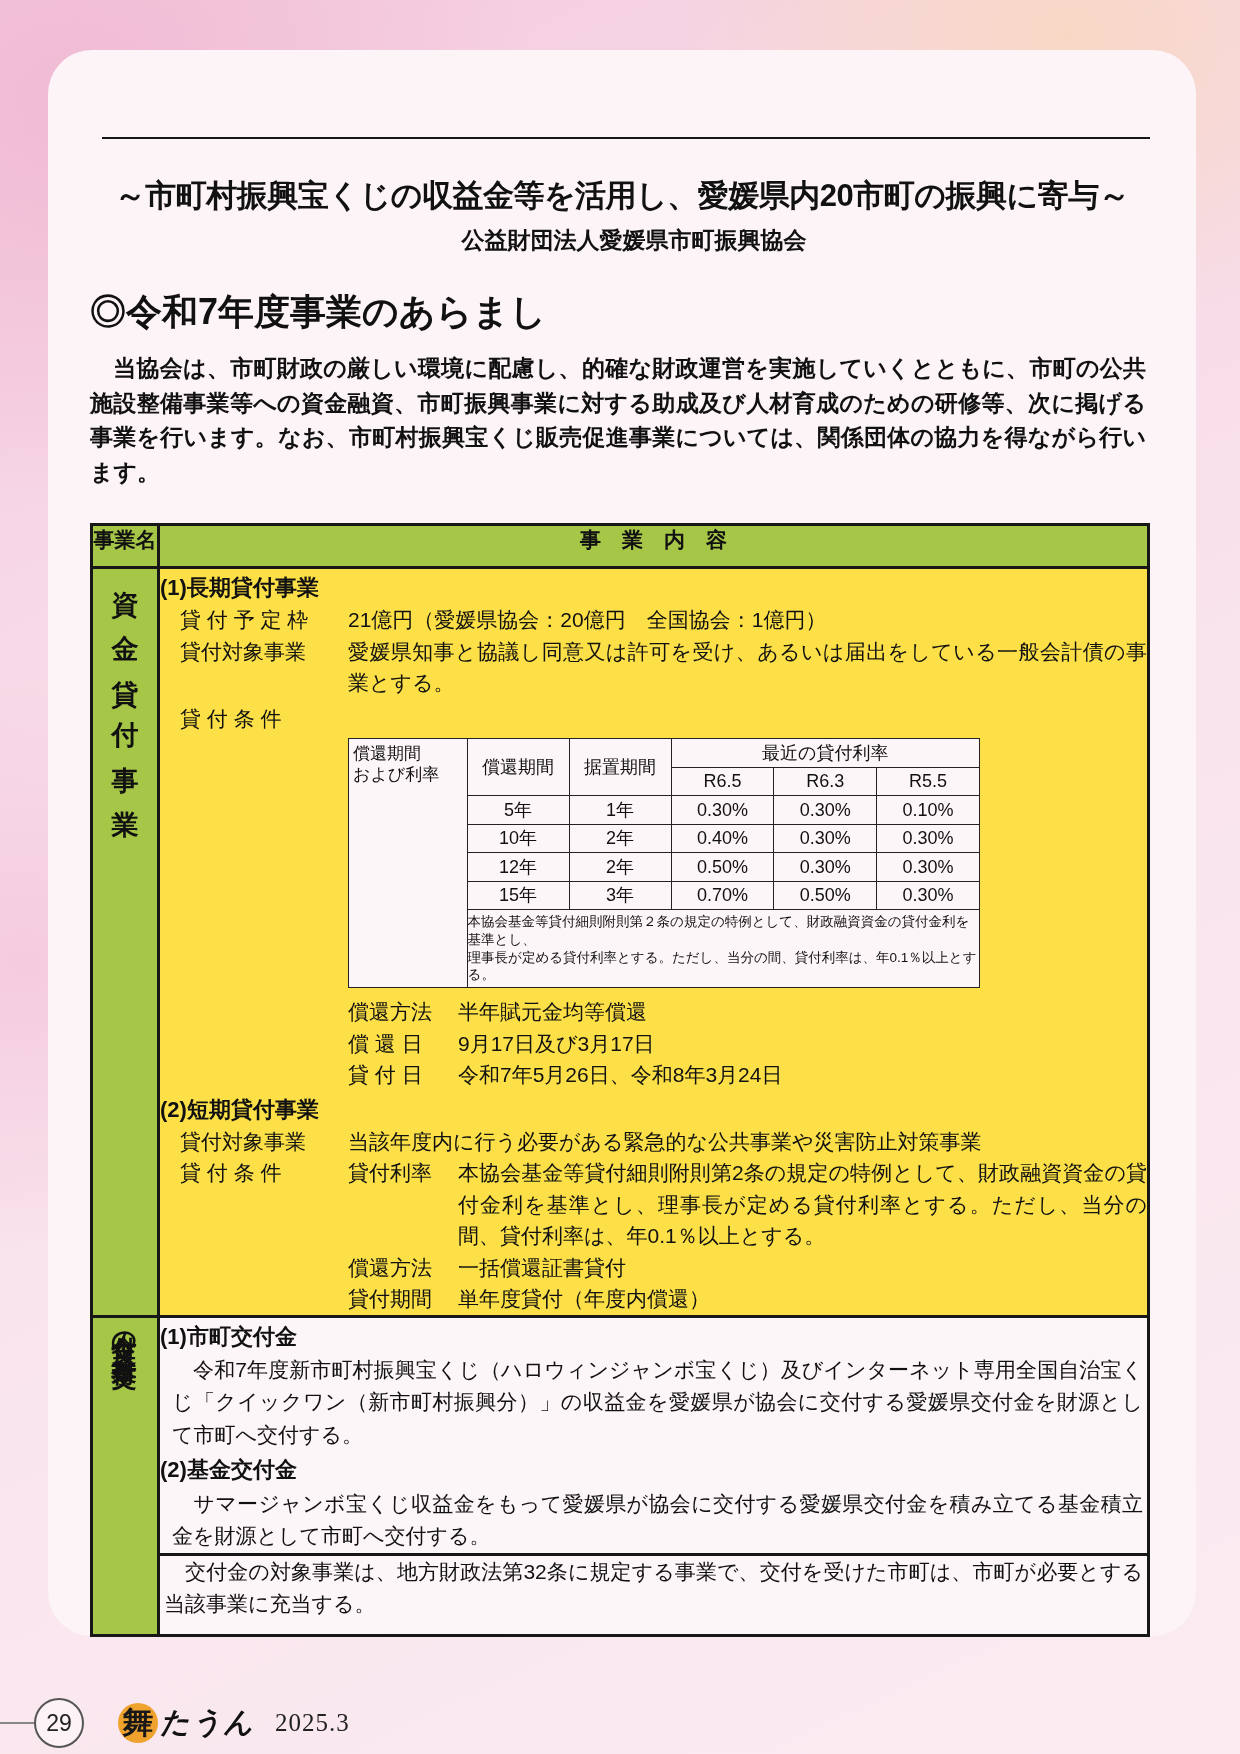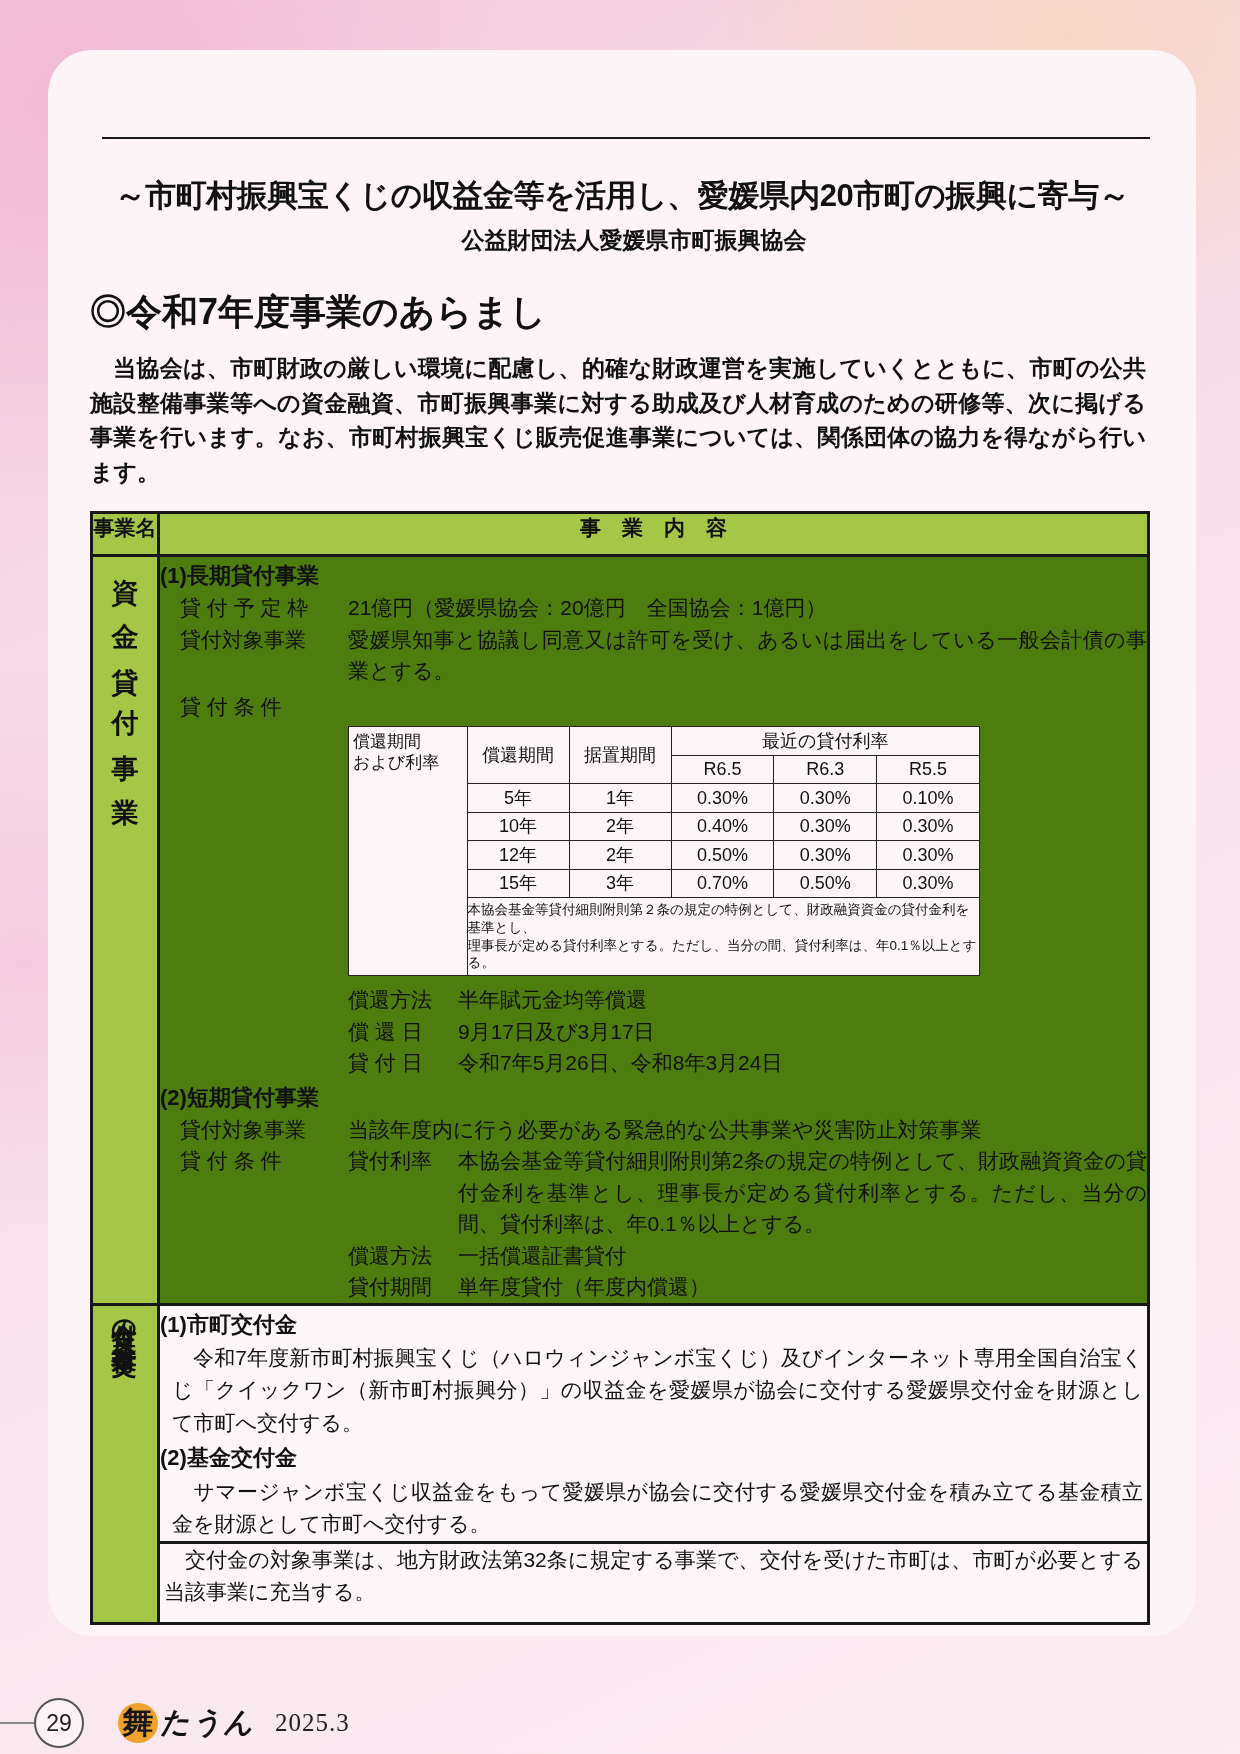--- a/index.html
+++ b/index.html
@@ -15,28 +15,28 @@
   .card{
     position:absolute;left:48px;top:50px;width:1148px;height:1586px;
     background:#fdf4f7;border-radius:44px;
   }
   .rule{margin:87px 46px 0 54px;border-top:2.5px solid #171717;height:0;}
   .title{margin:36px 20px 0 20px;text-align:center;font-size:31px;font-weight:700;letter-spacing:-0.5px;}
   .subtitle{margin:8px 0 0 0;text-align:center;font-size:23px;font-weight:700;padding-left:24px;}
   .heading{margin:32px 0 0 42px;font-size:36px;font-weight:700;}
   .intro{margin:14px 50px 0 42px;font-size:23px;font-weight:600;line-height:1.5;text-align:justify;}
   
-  table.main{margin:22px 46px 0 42px;width:1060px;border-collapse:collapse;table-layout:fixed;font-size:21px;}
+  table.main{margin:34px 46px 0 42px;width:1060px;border-collapse:collapse;table-layout:fixed;font-size:21px;}
   table.main td{border:3px solid #171717;vertical-align:top;padding:0;}
   td.ghead{background:#a6c648;font-weight:600;text-align:center;vertical-align:middle;height:40px;padding:2px 0;}
   td.gname{background:#a6c648;vertical-align:middle;}
   .vtxt{writing-mode:vertical-rl;text-orientation:upright;margin:0 auto;font-size:27px;font-weight:600;}
   .vtxt.loose{letter-spacing:44px;}
   .vtxt.tight{letter-spacing:-1px;font-size:25px;}
-  td.cell{background:#4d7c0f;padding:10px 12px 14px 8px;line-height:1.5;}
+  td.cell{background:#fde047;padding:10px 12px 14px 8px;line-height:1.5;}
   .bh{font-weight:700;font-size:22px;margin-top:2px;}
   .lv{display:flex;align-items:flex-start;margin-left:20px;}
   .lv .lab{flex:none;width:168px;}
   .lv .val{flex:1;text-align:justify;}
   .lv2{display:flex;align-items:flex-start;}
   .lv2 .lab{flex:none;width:110px;}
   .lv2 .val{flex:1;text-align:justify;}
   .sub{margin-left:188px;}
   
   table.rt{border-collapse:collapse;margin:4px 0 8px 188px;width:632px;font-size:18px;line-height:1.25;}

